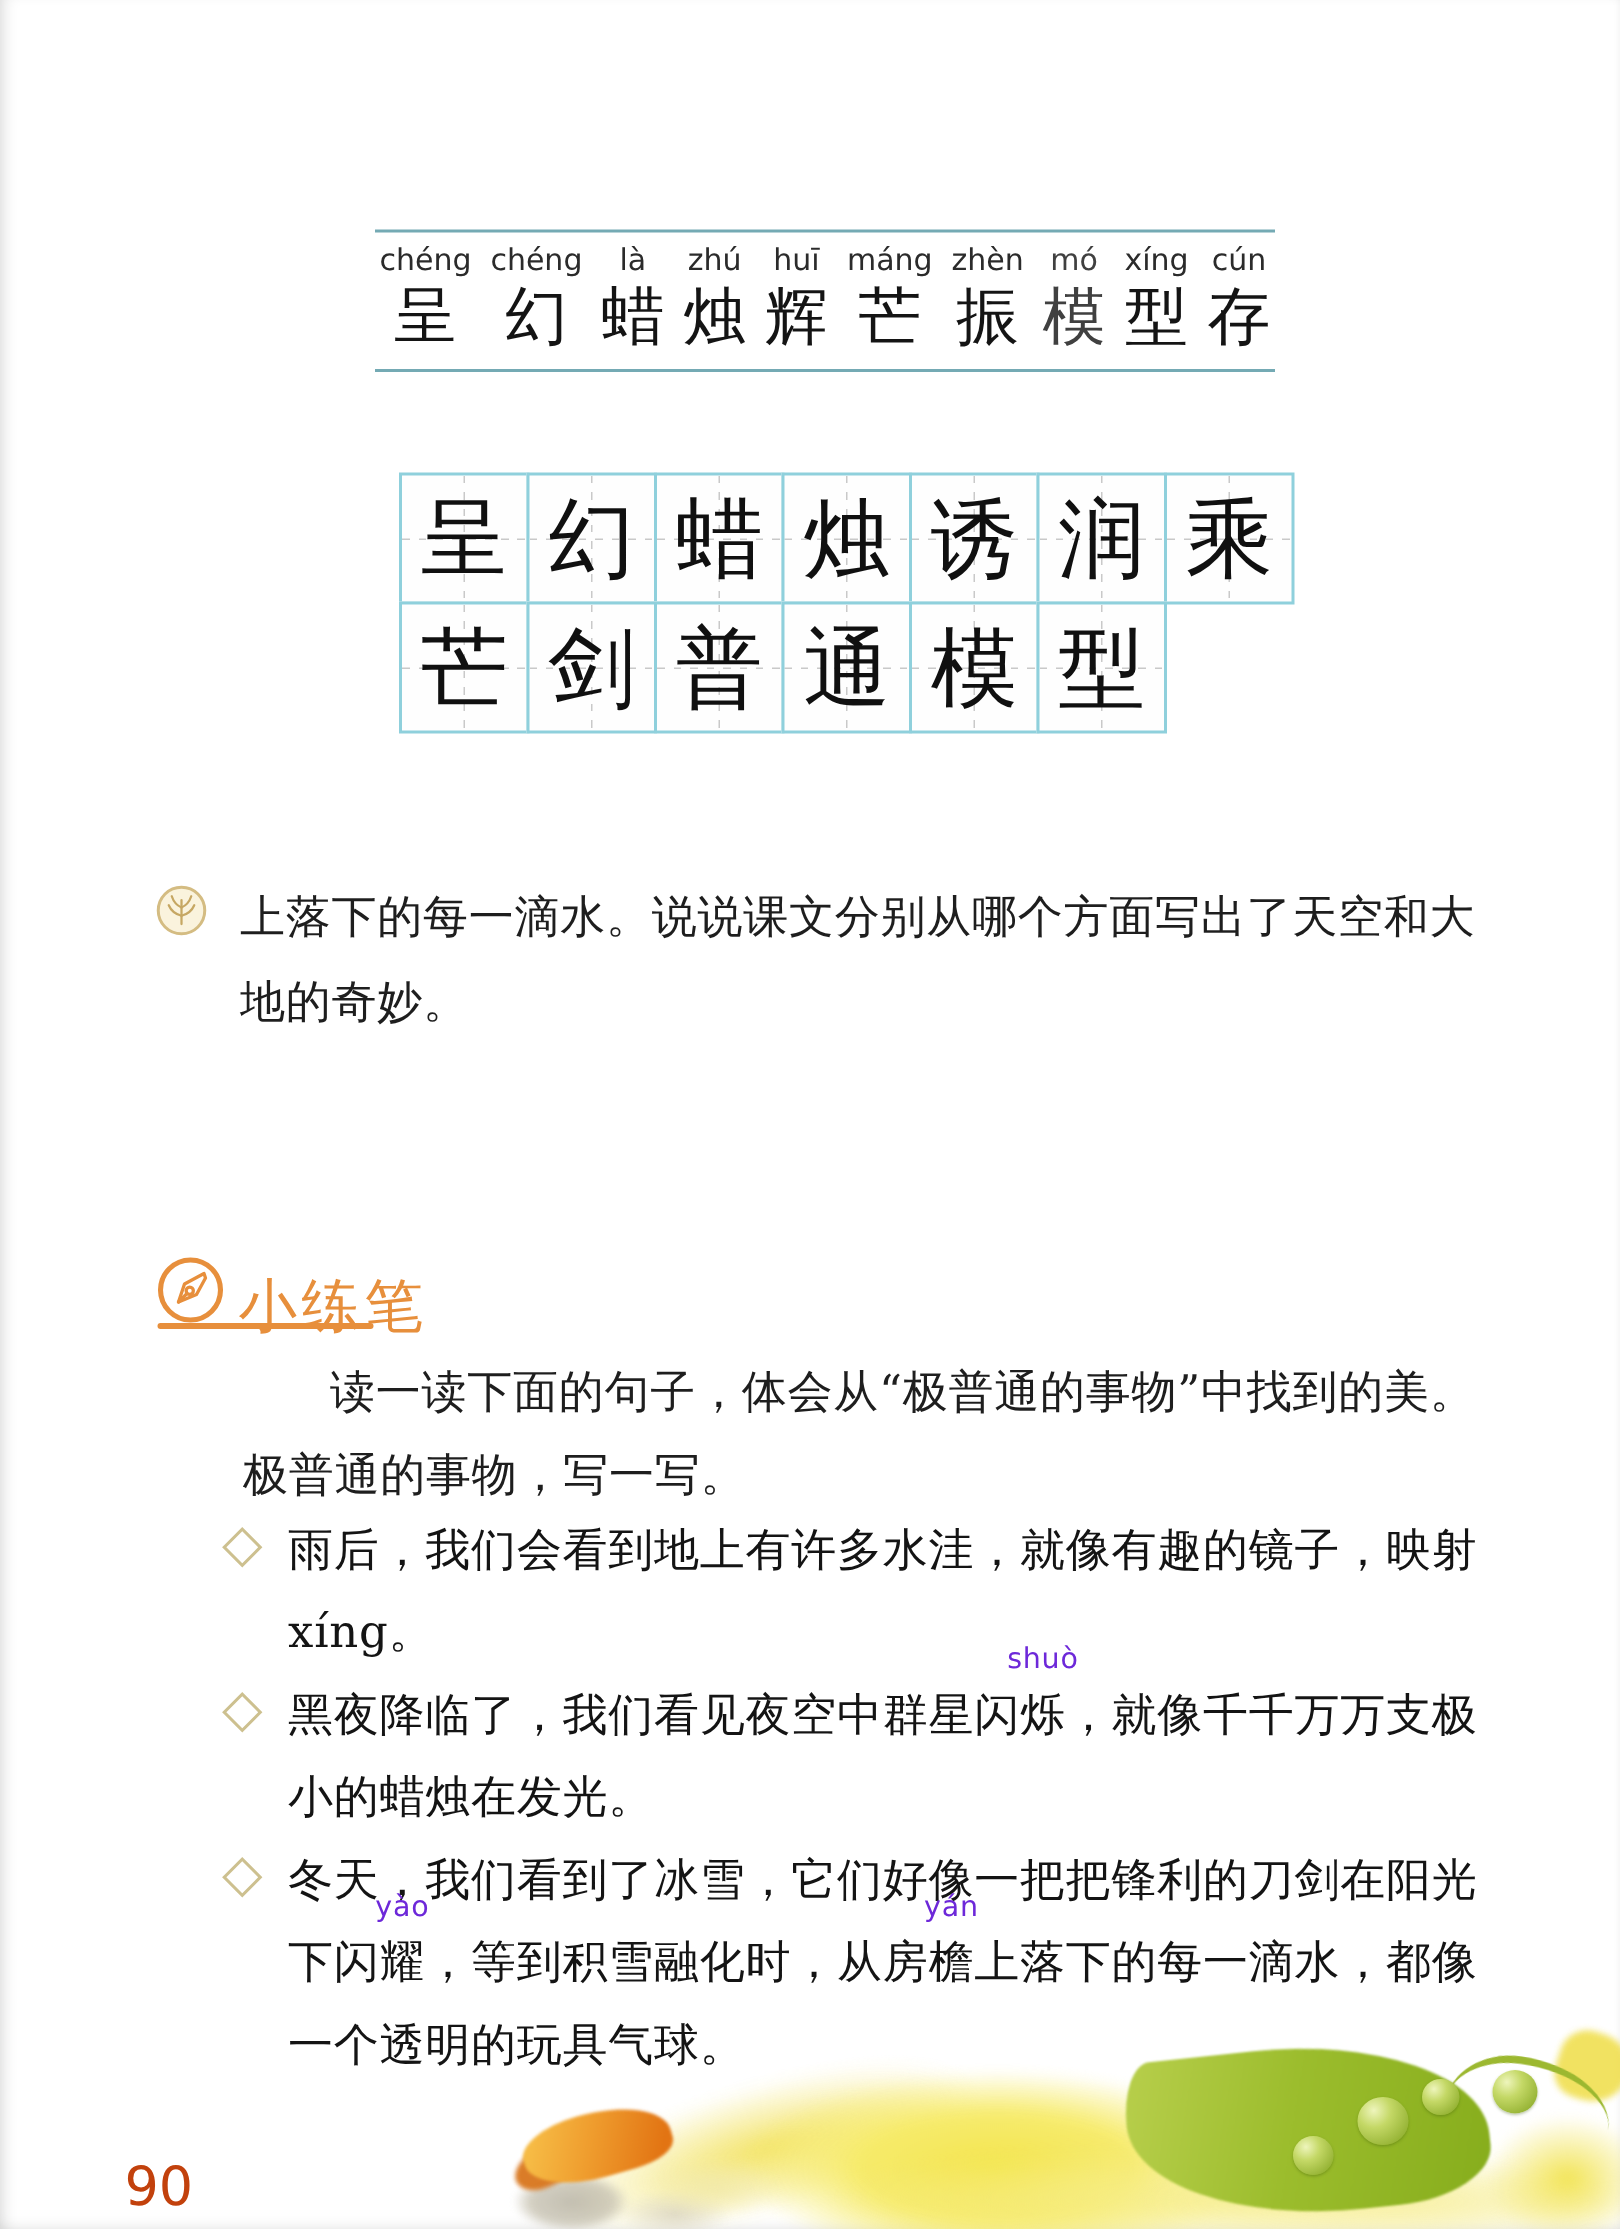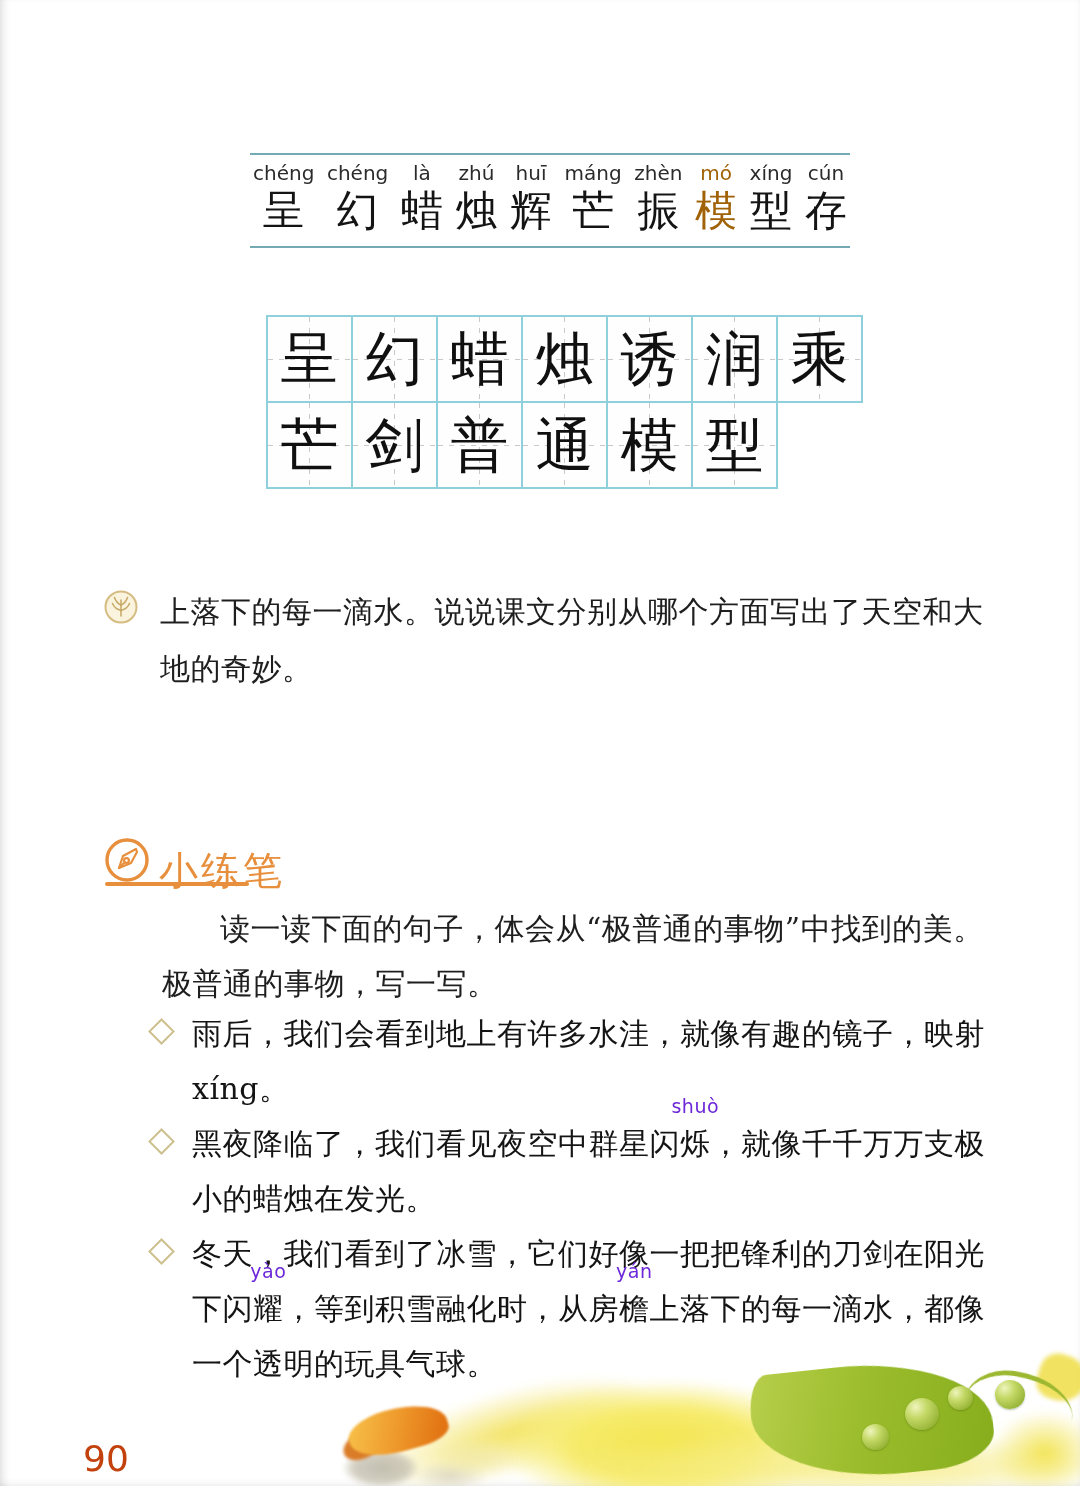--- a/index.html
+++ b/index.html
@@ -10,21 +10,21 @@
     color:#1e1e1e;
     box-shadow:inset 8px 0 10px -6px rgba(0,0,0,.14), inset 0 -6px 10px -6px rgba(0,0,0,.10), inset -4px 0 8px -6px rgba(0,0,0,.08);
   }
   
   .rule{position:absolute; left:250px; width:600px; height:2px; background:#74aab4;}
   .rule.top{top:153px;} .rule.bottom{top:246px;}
   .word-list{position:absolute; left:253px; top:161px; width:594px; display:flex; justify-content:space-between; align-items:flex-end;}
   .word-col{display:flex; flex-direction:column; align-items:center;justify-content:flex-end;}
   .word-col .py{font-family:"DejaVu Sans","Liberation Sans",sans-serif; font-size:20px; line-height:24px; color:#2b2b2b; white-space:nowrap;}
   .word-col .hz{font-size:42px; line-height:52px; color:#141414;}
-  .word-col.hl .py, .word-col.hl .hz{color:#a16207;}
+  .word-col.hl .py, .word-col.hl .hz{color:#404040;}
   
   .grid{position:absolute; left:266px; top:315px;}
   .grid-row{display:flex;}
   .grid-row + .grid-row{margin-top:-2px;}
   .cell{
     width:83px; height:84px; border:2px solid #8fd0dc; background:#fefefe;
     display:flex; align-items:center; justify-content:center;
     background-image:
       repeating-linear-gradient(to bottom,#c9c9c9 0 5px,transparent 5px 11px),
       repeating-linear-gradient(to right,#c9c9c9 0 5px,transparent 5px 11px);

